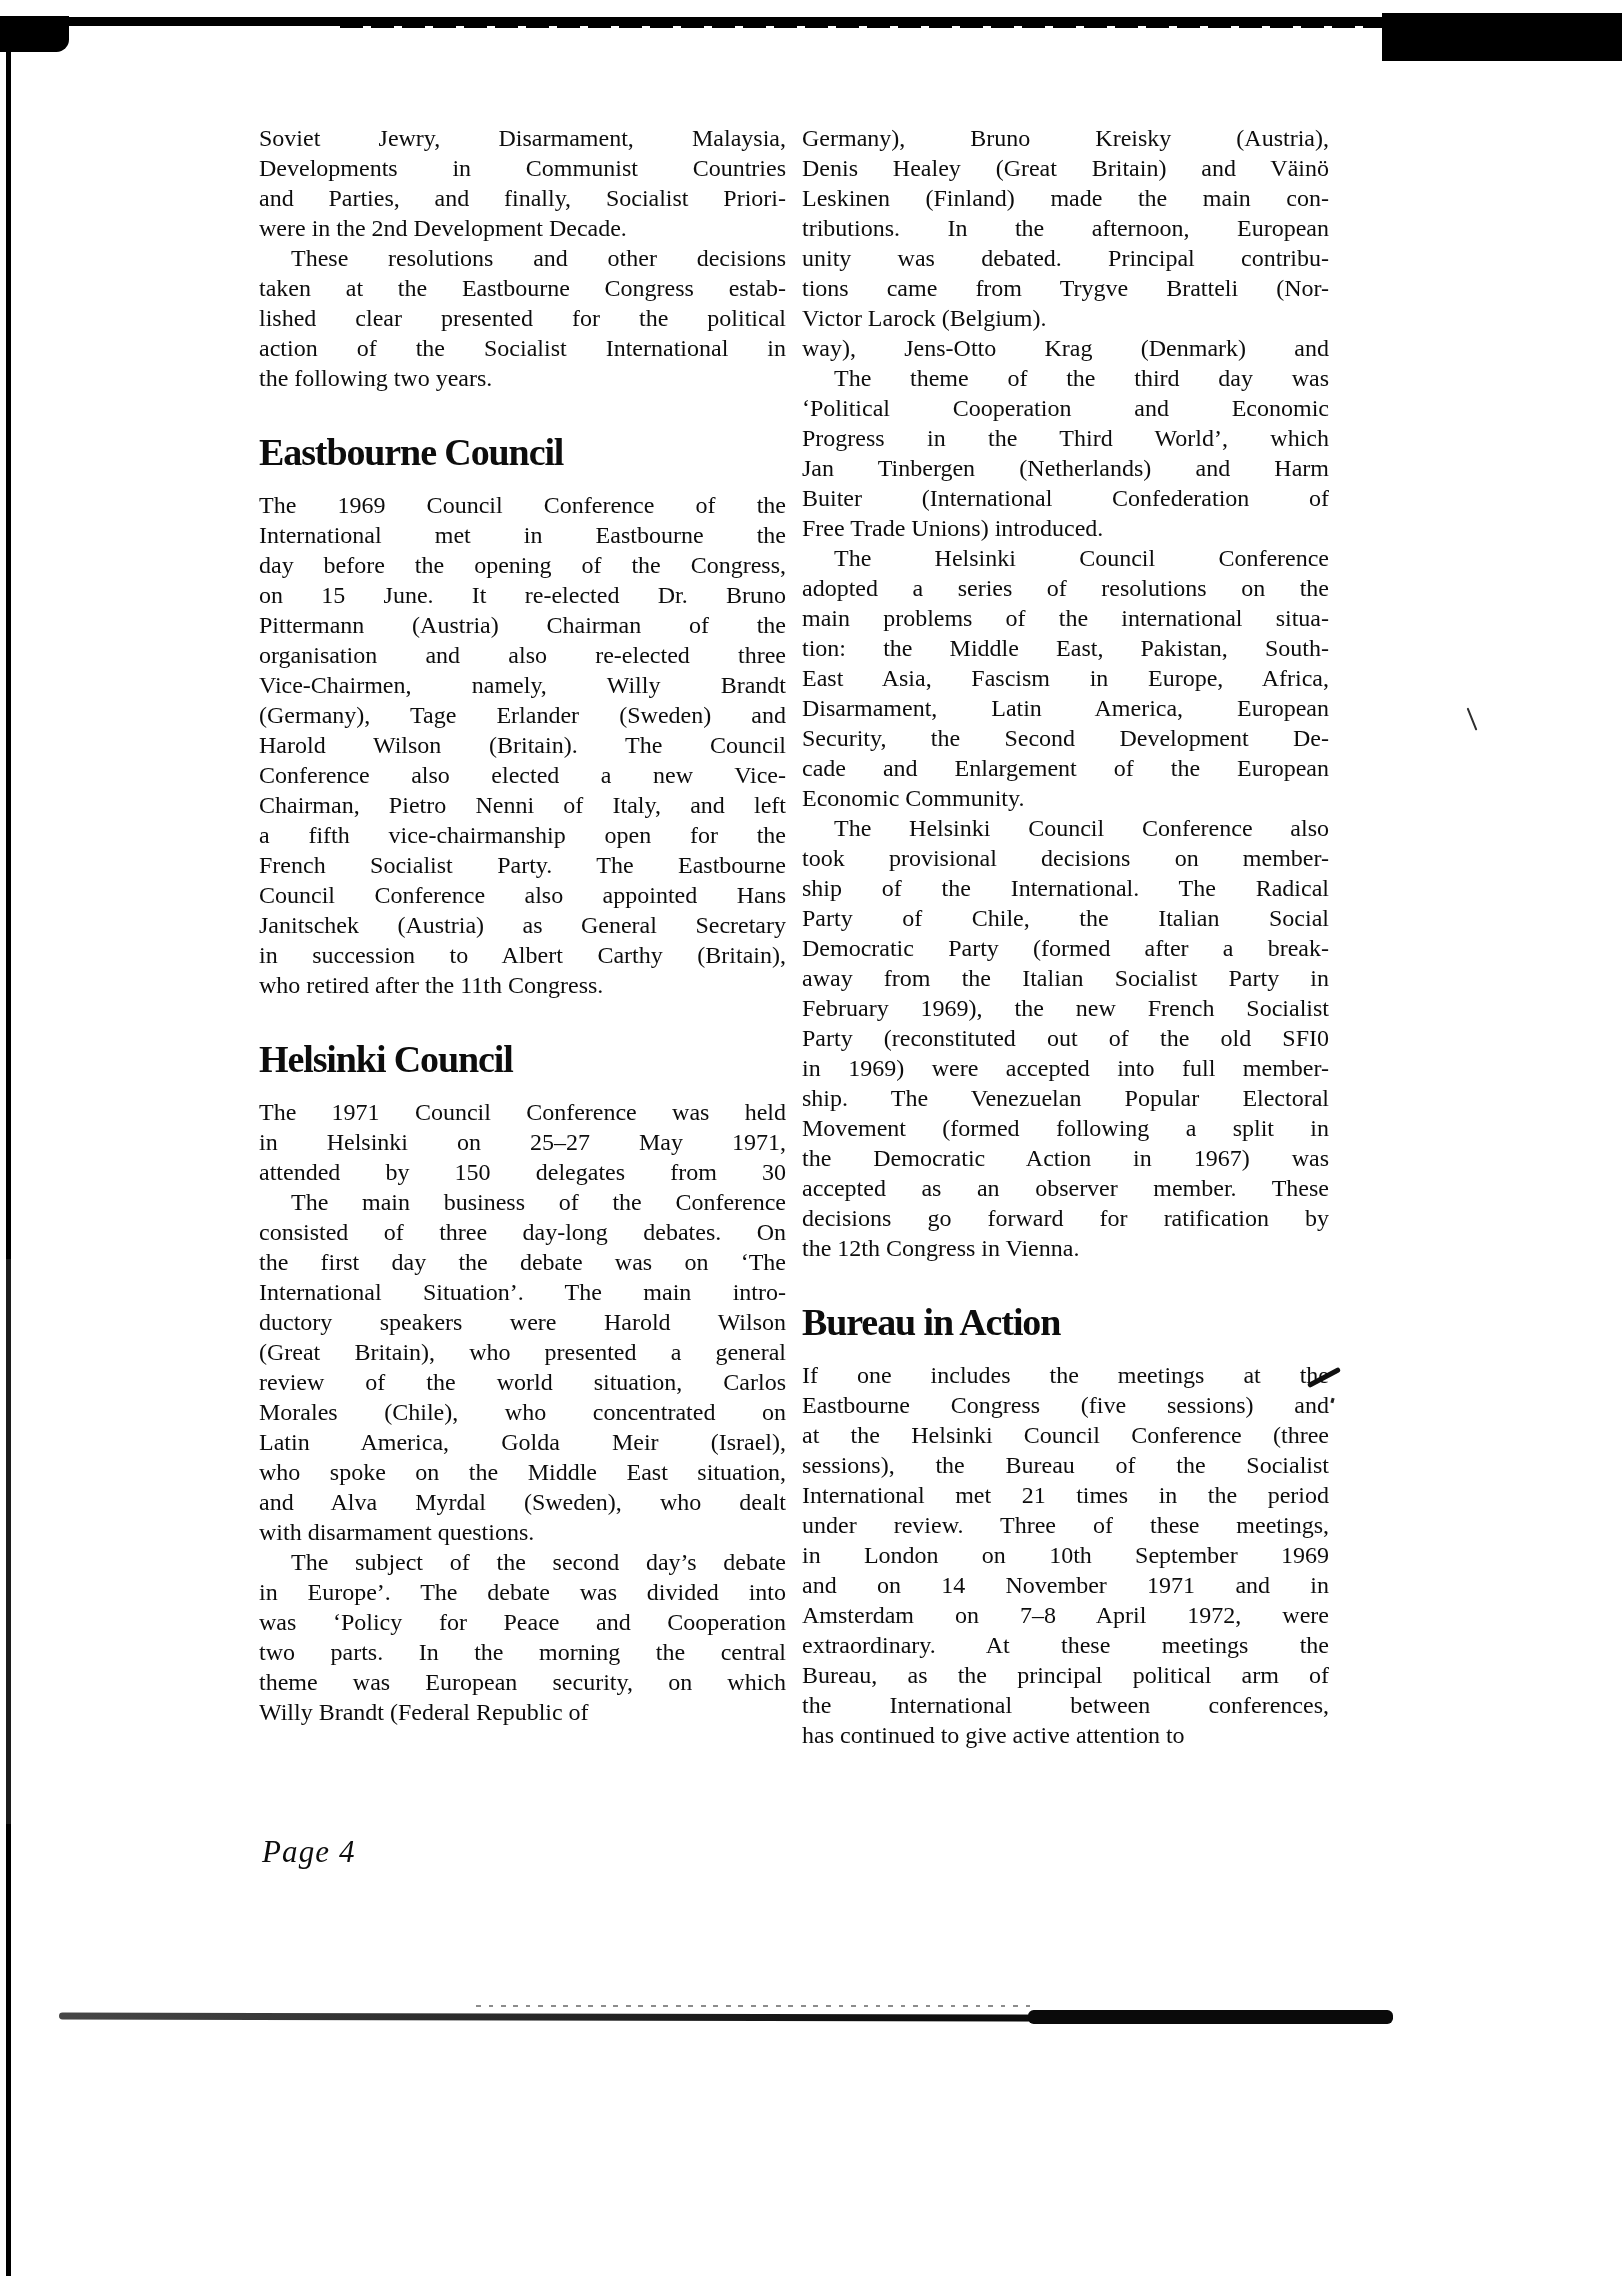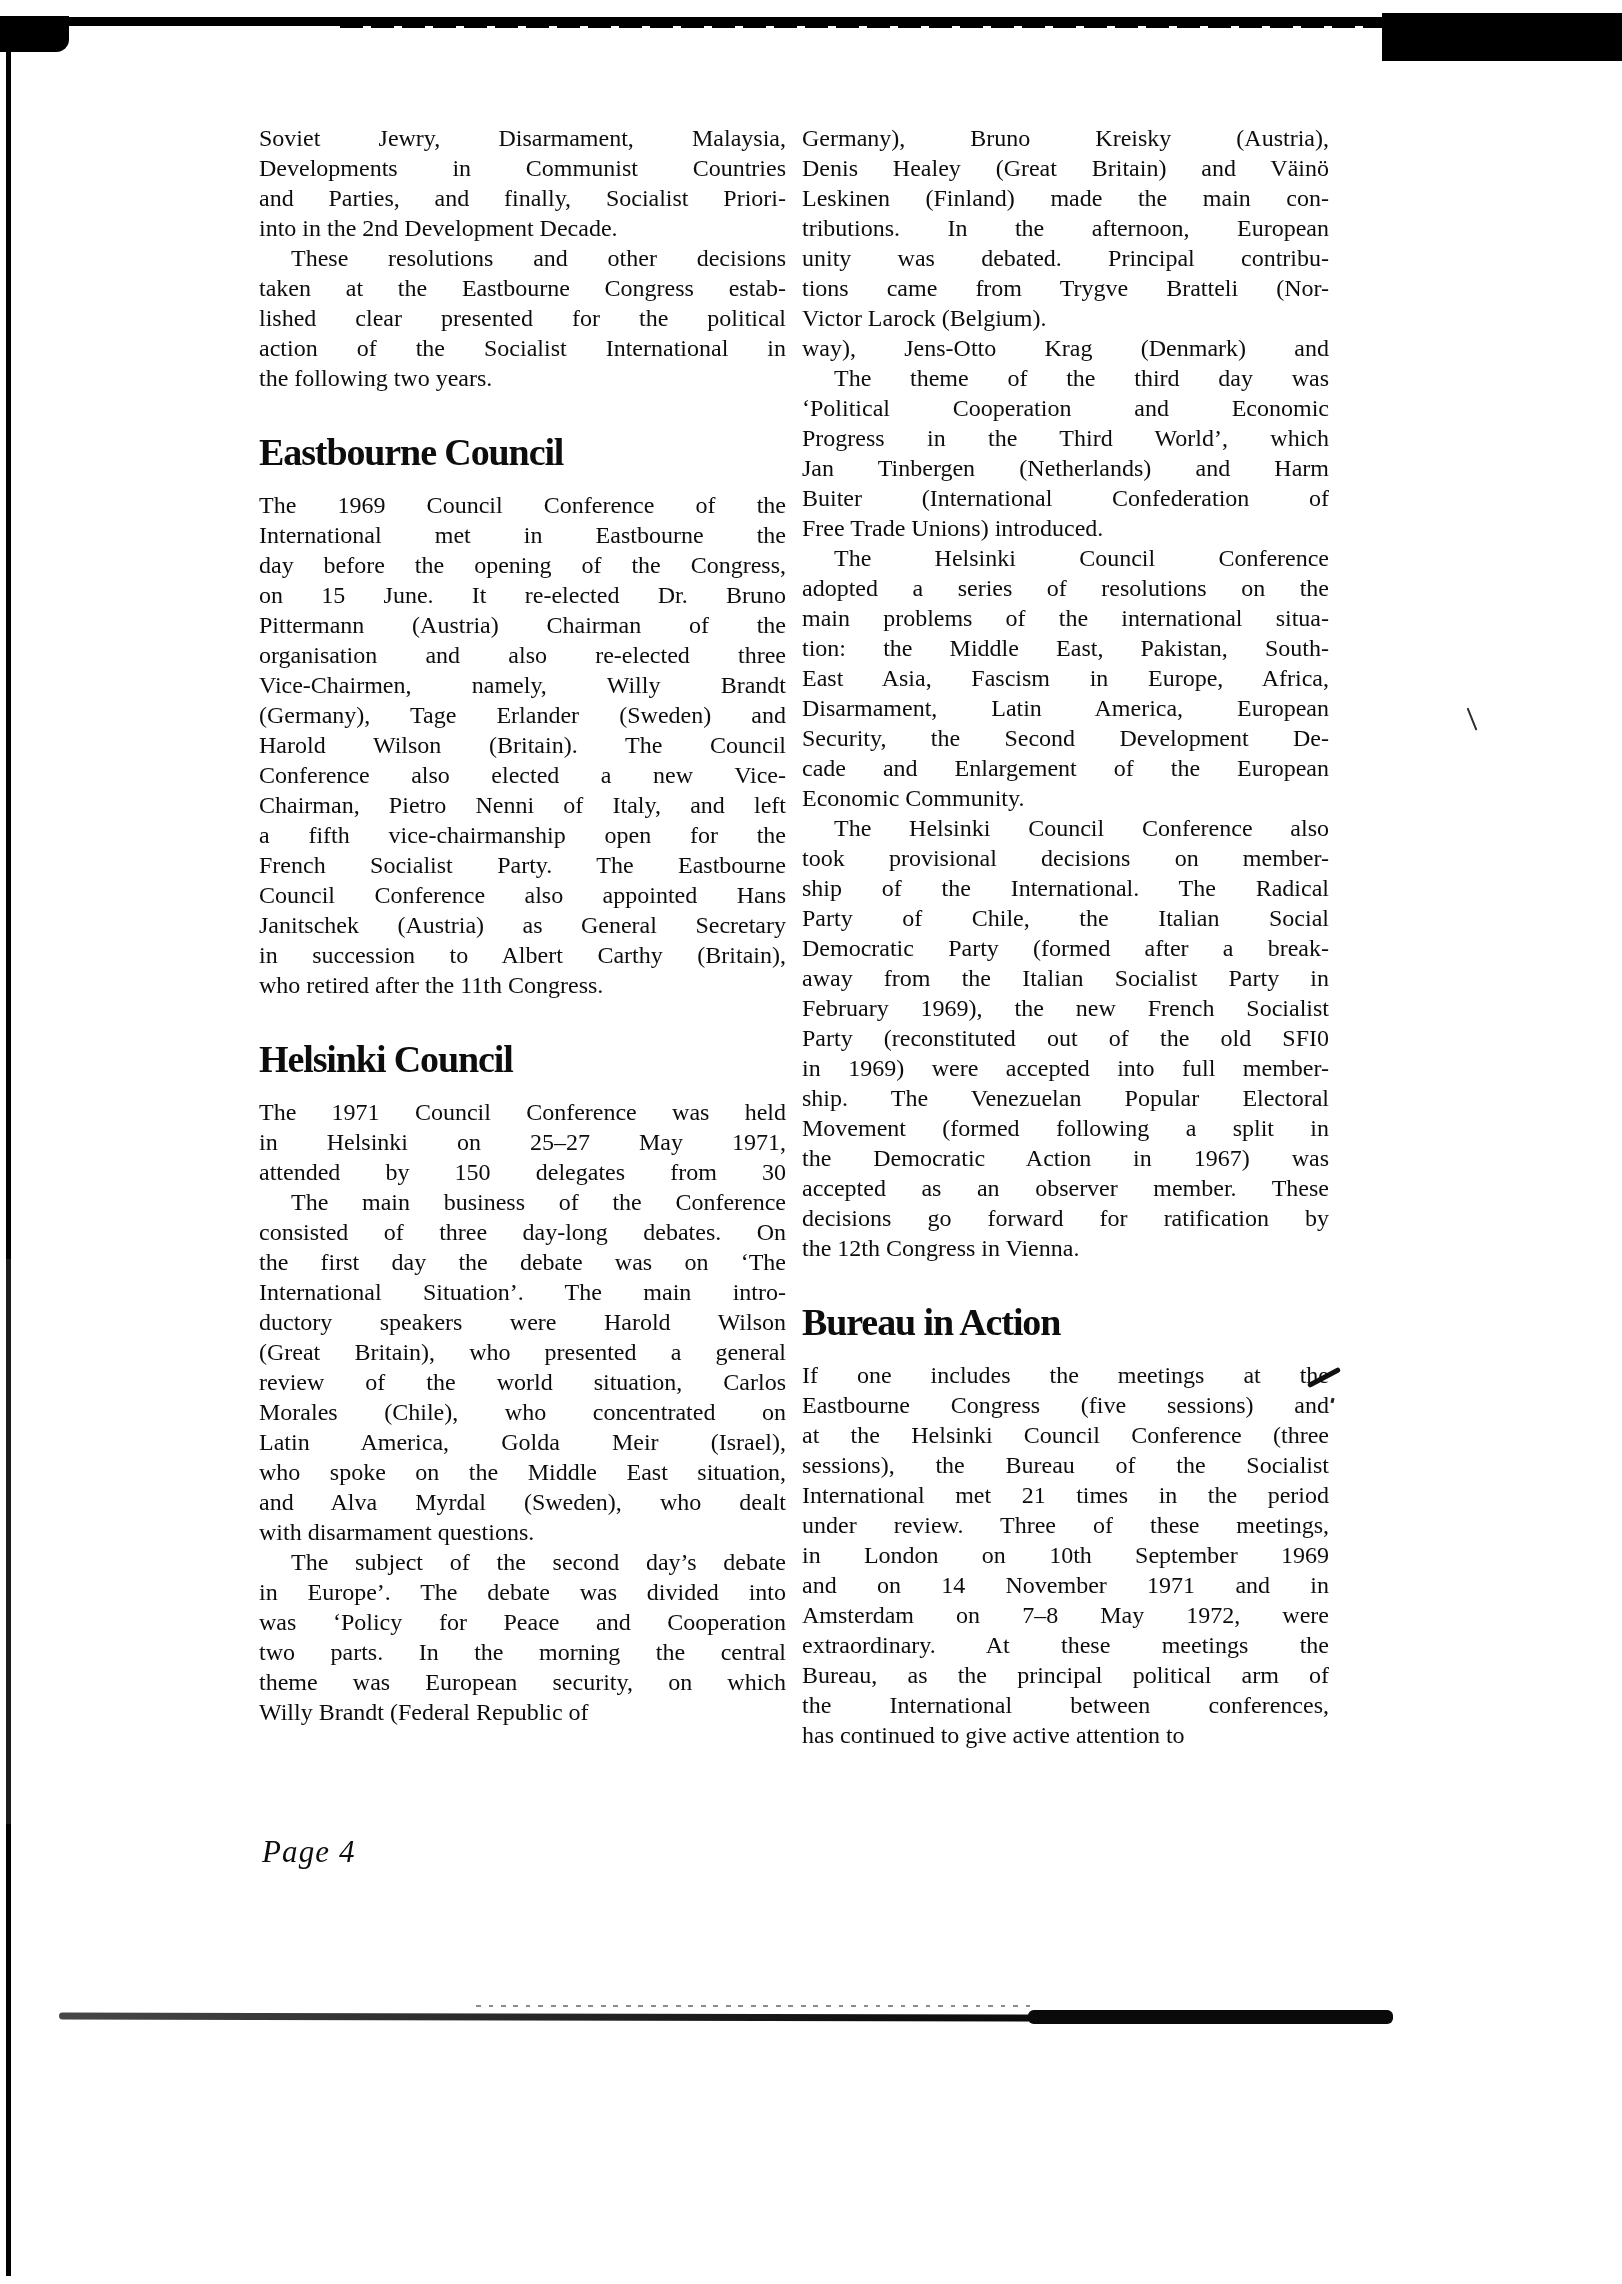--- a/index.html
+++ b/index.html
@@ -63,21 +63,21 @@
   <div class="bottom-scratch-faint"></div>
   <div class="pen-mark"></div>
   <div class="pen-dot"></div>
   <div class="check-mark"></div>
 
   <div class="col col-left">
       <div class="para">
         <div class="ln">Soviet Jewry, Disarmament, Malaysia,</div>
         <div class="ln">Developments in Communist Countries</div>
         <div class="ln">and Parties, and finally, Socialist Priori-</div>
-        <div class="ln last">into in the 2nd Development Decade.</div>
+        <div class="ln last">were in the 2nd Development Decade.</div>
       </div>
       <div class="para indent">
         <div class="ln">These resolutions and other decisions</div>
         <div class="ln">taken at the Eastbourne Congress estab-</div>
         <div class="ln">lished clear presented for the political</div>
         <div class="ln">action of the Socialist International in</div>
         <div class="ln last">the following two years.</div>
       </div>
       <h2 class="heading">Eastbourne Council</h2>
       <div class="para">
@@ -178,21 +178,21 @@
       <h2 class="heading">Bureau in Action</h2>
       <div class="para">
         <div class="ln">If one includes the meetings at the</div>
         <div class="ln">Eastbourne Congress (five sessions) and</div>
         <div class="ln">at the Helsinki Council Conference (three</div>
         <div class="ln">sessions), the Bureau of the Socialist</div>
         <div class="ln">International met 21 times in the period</div>
         <div class="ln">under review. Three of these meetings,</div>
         <div class="ln">in London on 10th September 1969</div>
         <div class="ln">and on 14 November 1971 and in</div>
-        <div class="ln">Amsterdam on 7–8 May 1972, were</div>
+        <div class="ln">Amsterdam on 7–8 April 1972, were</div>
         <div class="ln">extraordinary. At these meetings the</div>
         <div class="ln">Bureau, as the principal political arm of</div>
         <div class="ln">the International between conferences,</div>
         <div class="ln last">has continued to give active attention to</div>
       </div>
     </div>
 
   <div class="page-label">Page 4</div>
 </div>
 

